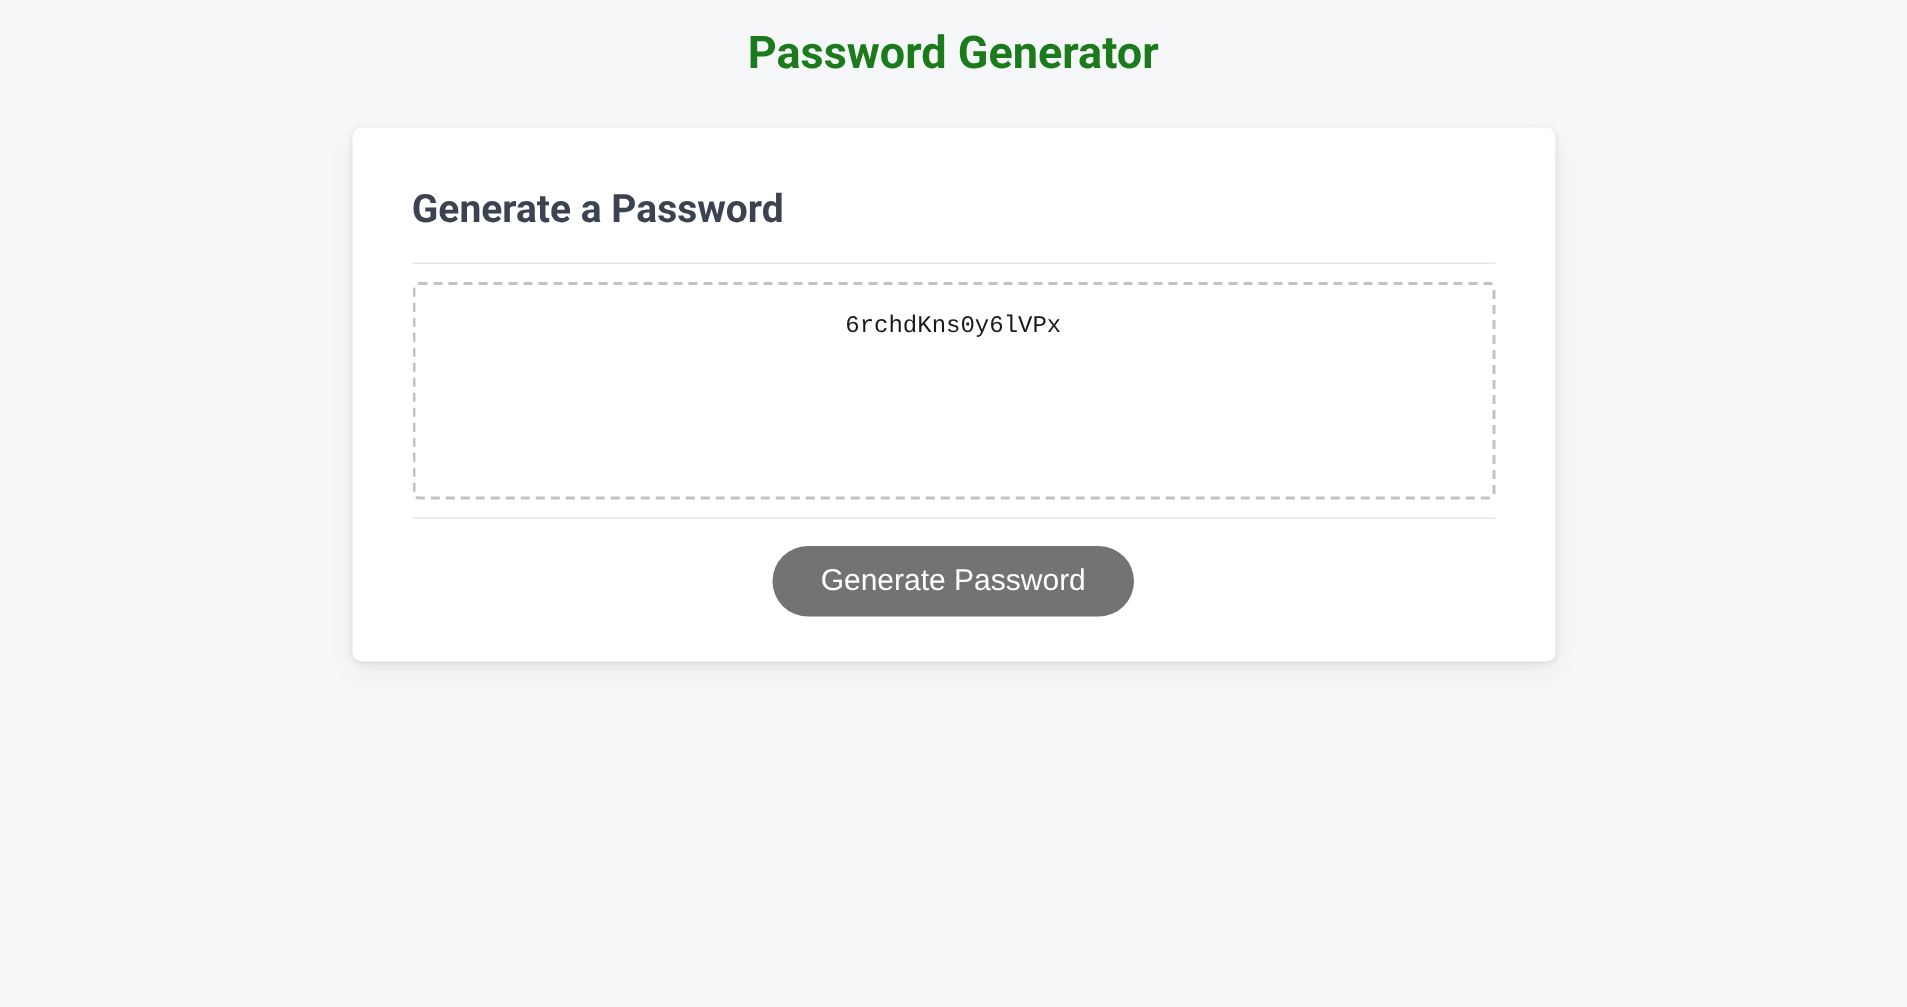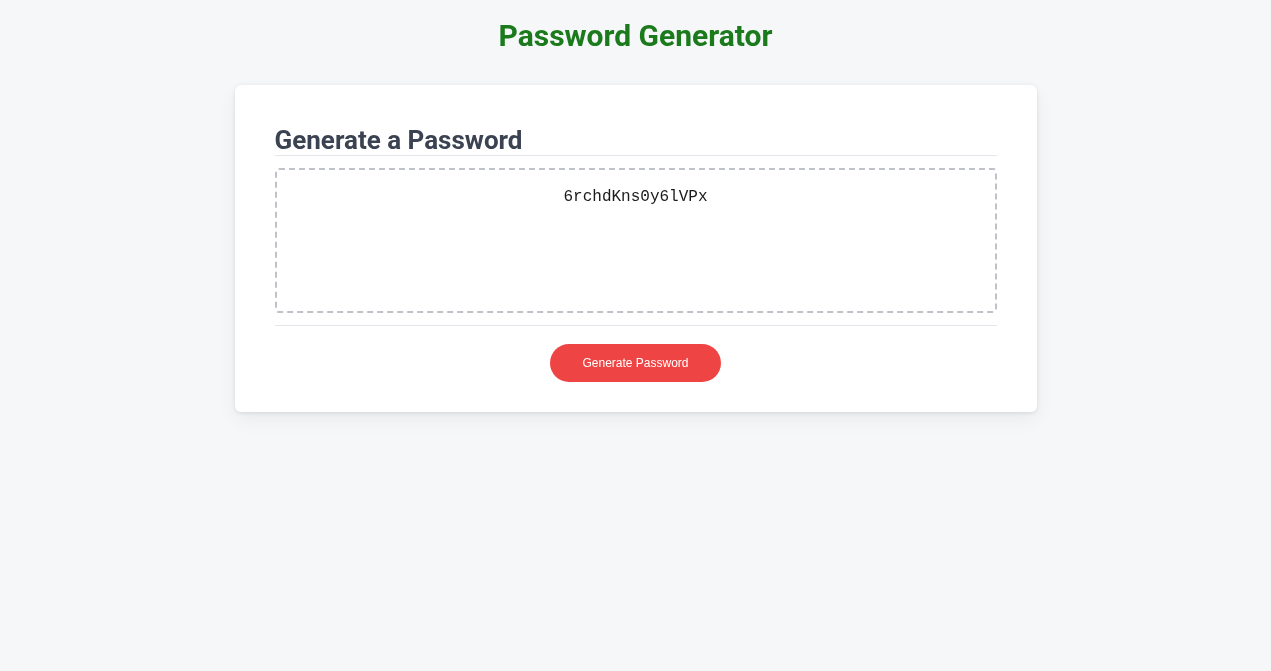--- a/index.html
+++ b/index.html
@@ -32,20 +32,21 @@
       background-color: #ffffff;
       width: 802px;
       border-radius: 6px;
       box-shadow: 0 1px 4px rgba(0,0,0,0.1), 0 8px 20px rgba(0,0,0,0.05);
       padding: 40px 40px 30px 40px;
     }
     .card-header {
       color: #3b4251;
       font-size: 26px;
       font-weight: 700;
+      margin-bottom: 20px;
     }
     .divider {
       border: none;
       border-top: 1px solid #e3e6ea;
       margin: 0;
     }
     .password-box {
       margin-top: 12px;
       margin-bottom: 12px;
       border: 2px dashed #bfc2c9;
@@ -57,25 +58,25 @@
       font-size: 16px;
       color: #1a1a1a;
       word-break: break-all;
     }
     .button-row {
       display: flex;
       justify-content: center;
       margin-top: 18px;
     }
     .generate-btn {
-      background-color: #ef4444;
+      background-color: #737373;
       color: #ffffff;
       border: none;
       border-radius: 999px;
-      font-size: 12px;
+      font-size: 20px;
       font-weight: 400;
       padding: 12px 32px;
       cursor: pointer;
     }
   </style>
 </head>
 <body>
 
 <div class="container">
   <h1 class="page-title">Password Generator</h1>

